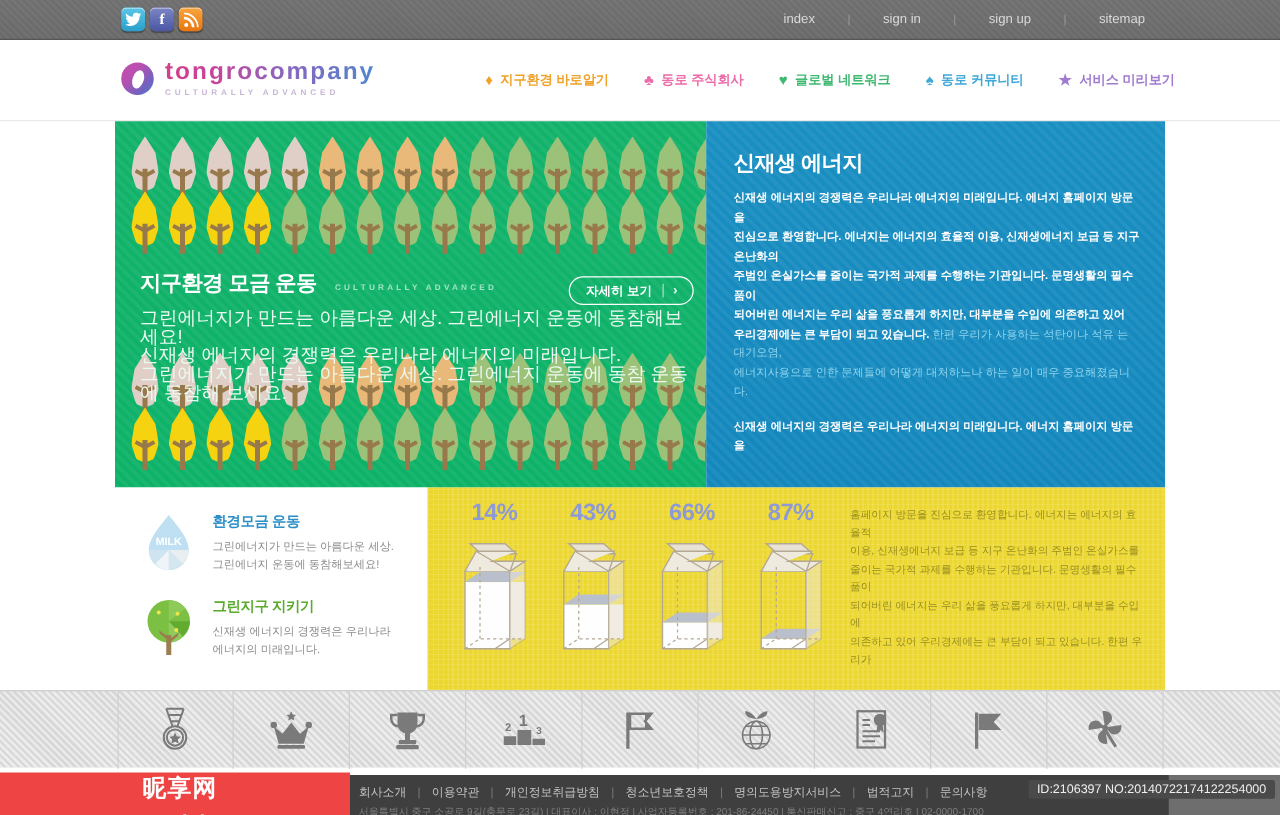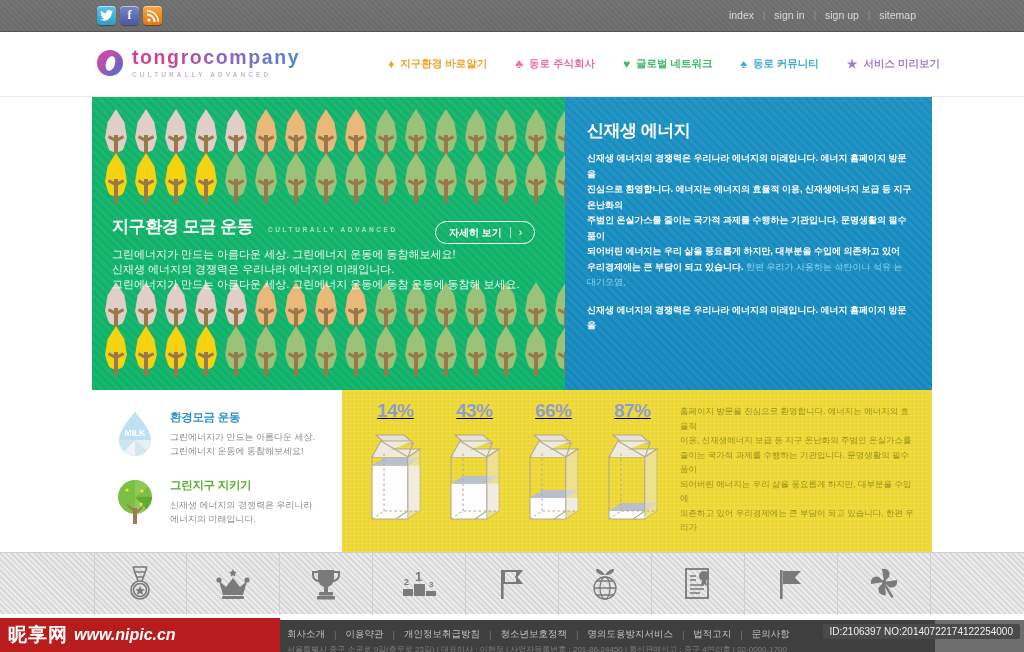--- a/index.html
+++ b/index.html
@@ -26,21 +26,21 @@
     color:#fff; font-size:12px; font-weight:bold;
     box-shadow:inset 0 1px 0 rgba(255,255,255,.5), 0 1px 1px rgba(0,0,0,.35);
   }
   .ic-tw { background:linear-gradient(#5cc6e8,#2a9fc9); }
   .ic-fb { background:linear-gradient(#7b86c4,#4a57a3); font-family:"Liberation Serif", serif; }
   .ic-rss{ background:linear-gradient(#f6a councils,#e8760f); }
   .ic-rss{ background:linear-gradient(#f8a640,#e8760f); }
   .ic-rss svg { display:block; }
   .toplinks {
     position:absolute; right:108px; top:9px;
-    font-size:10.5px; color:#d6d6d6; display:flex; align-items:center; gap:9px;
+    font-size:10.5px; color:#d6d6d6; display:flex; align-items:center; gap:26px;
   }
   .toplinks .sep { color:#9a9a9a; font-size:9px; }
   .toplinks a { color:#d9d9d9; text-decoration:none; }
 
   
   .sheet {
     position:absolute; left:0; top:32px; width:1024px; height:588px;
     background:#ffffff;
   }
 
@@ -88,23 +88,23 @@
     position:absolute; left:12px; top:26px; width:4px; height:24px; background:#97794b;
   }
   .tree .b1, .tree .b2 {
     position:absolute; top:28px; width:8px; height:3px; background:#97794b;
   }
   .tree .b1 { left:6px; transform:rotate(28deg); }
   .tree .b2 { left:14px; transform:rotate(-28deg); }
   .hero-left-txt { position:absolute; left:20px; top:118px; width:440px; }
   .hl-title { font-size:17px; font-weight:bold; color:#fff; letter-spacing:-.4px; }
   .hl-sub { font-size:6.5px; letter-spacing:2.6px; color:#9fe3c3; font-weight:bold; margin-left:10px; }
-  .hl-lines { margin-top:9px; color:#eaf9f1; font-size:11px; line-height:15px; }
+  .hl-lines { margin-top:9px; color:#eaf9f1; font-size:15px; line-height:15px; }
   .hero-btn {
-    position:absolute; right:30px; top:124px;
+    position:absolute; right:10px; top:124px;
     border:1.5px solid #fff; border-radius:14px; height:23px;
     display:flex; align-items:center; padding:0 6px 0 13px; gap:8px;
     color:#fff; font-size:10px; font-weight:bold; cursor:pointer;
   }
   .hero-btn .div { width:1px; height:11px; background:rgba(255,255,255,.6); }
   .hero-btn .arw { font-size:10px; padding-right:6px; }
   .hero-right {
     position:relative; width:367px; height:293px; padding:22px 18px 0 22px; overflow:hidden;
     background:
       repeating-linear-gradient(45deg, rgba(255,255,255,.05) 0 3px, rgba(0,0,0,0) 3px 6px),
@@ -128,21 +128,21 @@
 
   .panel-yellow {
     position:relative; width:590px; height:162px; overflow:hidden;
     background:
       repeating-linear-gradient(0deg, rgba(255,255,255,.10) 0 1px, rgba(0,0,0,0) 1px 4px),
       repeating-linear-gradient(90deg, rgba(255,255,255,.10) 0 1px, rgba(0,0,0,0) 1px 4px),
       #ecd730;
     display:flex;
   }
   .cartons { width:330px; padding:10px 0 0 14px; }
-  .pcts { display:flex;text-decoration:underline; }
+  .pcts { display:flex; }
   .pct {
     width:80px; text-align:center; font-size:19px; font-weight:bold; color:#8e9ad6;
     letter-spacing:-.5px;
   }
   .carton-row { display:flex; margin-top:5px; }
   .carton-cell { width:80px; display:flex; justify-content:center; }
   .yellow-txt { width:260px; padding:14px 16px 0 8px; font-size:8.5px; line-height:14.5px; color:#9a8f1f; }
 
   
   .iconstrip {
@@ -164,21 +164,21 @@
     position:absolute; left:0; top:620px; width:935px; height:32px;
     background:#3f3f3f; color:#b9b9b9;
   }
   .f-links {
     position:absolute; left:287px; top:8px; display:flex; align-items:center; gap:9px; font-size:9.5px;
   }
   .f-links .sep { color:#777; }
   .f-sub { position:absolute; left:287px; top:24px; font-size:8px; color:#7e7e7e; white-space:nowrap; }
   .watermark {
     position:absolute; left:0; top:618px; width:280px; height:34px;
-    background:#b91c1c; display:flex; align-items:center; gap:6px; padding-left:8px;
+    background:#ef4444; display:flex; align-items:center; gap:6px; padding-left:8px;flex-direction:column;
   }
   .wm-cn {
     font-family:"DejaVu Sans", sans-serif; color:#fff; font-weight:bold; font-size:19px;
     letter-spacing:1px;
   }
   .wm-url { color:#fff; font-style:italic; font-weight:bold; font-size:16px; }
   .idtag {
     position:absolute; right:4px; top:624px;
     background:#4a4a4a; color:#efefef; font-size:10px; padding:2px 7px; border-radius:2px;
   }
@@ -671,20 +671,21 @@
       <div class="hr-title">신재생 에너지</div>
       <div class="hr-block">
         <div class="hr-p strong">신재생 에너지의 경쟁력은  우리나라 에너지의 미래입니다. 에너지 홈페이지 방문을</div>
         <div class="hr-p strong">진심으로 환영합니다. 에너지는 에너지의 효율적 이용, 신재생에너지 보급 등 지구 온난화의</div>
         <div class="hr-p strong">주범인 온실가스를 줄이는 국가적 과제를 수행하는 기관입니다.  문명생활의 필수품이</div>
         <div class="hr-p strong">되어버린 에너지는 우리 삶을 풍요롭게 하지만,  대부분을 수입에 의존하고 있어</div>
         <div class="hr-p">
           <span class="hr-p strong">우리경제에는 큰 부담이 되고 있습니다.</span>
           <span class="hr-p dim">한편 우리가 사용하는 석탄이나 석유 는 대기오염,</span>
         </div>
+        <div class="hr-p dim">에너지사용으로 인한 문제들에  어떻게 대처하느나 하는 일이 매우 중요해졌습니다.</div>
       </div>
       <div class="hr-block">
         <div class="hr-p strong">신재생 에너지의 경쟁력은  우리나라 에너지의 미래입니다. 에너지 홈페이지 방문을</div>
 
       </div>
     </div>
   </div>
 
   <div class="lower">
 

